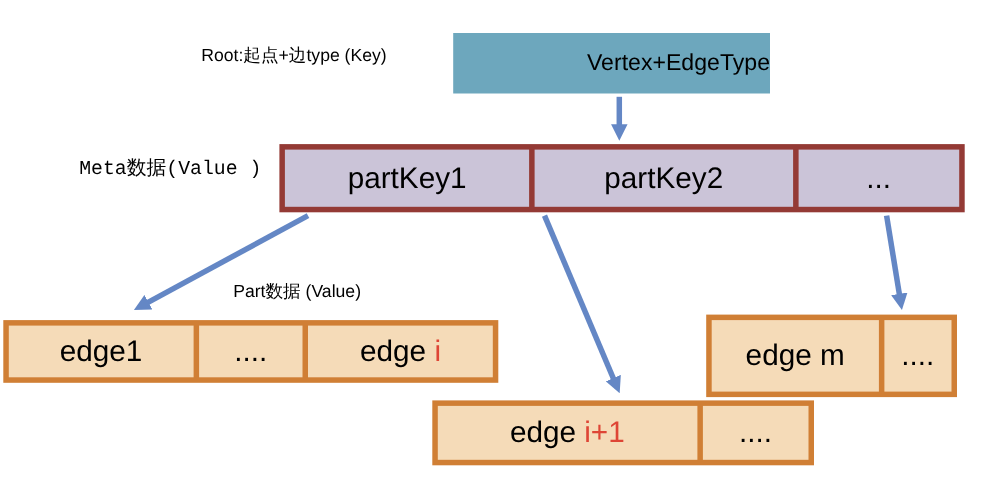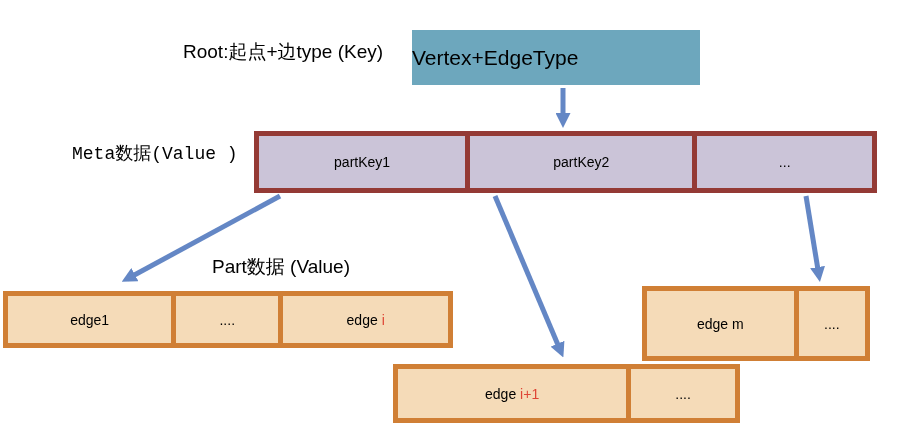--- a/index.html
+++ b/index.html
@@ -5,38 +5,38 @@
   html,body{margin:0;padding:0;background:#fff;}
   #canvas{
     position:relative;width:912px;height:443px;overflow:hidden;
     background:var(--background,#fff);
     font-family:"Liberation Sans","DejaVu Sans",sans-serif;
     color:var(--text,#000);
   }
   #arrow-layer{position:absolute;left:0;top:0;pointer-events:none;}
   #arrow-layer line{stroke:var(--arrow);stroke-width:5;}
   .arrowhead{fill:var(--arrow);}
-  .lbl{position:absolute;white-space:nowrap;font-size:19px;line-height:1.2;}
+  .lbl{position:absolute;white-space:nowrap;font-size:16px;line-height:1.2;}
   #root-label{left:183px;top:41px;}
   #meta-label{left:72px;top:144px;font-size:18px;font-family:Liberation Mono, monospace;}
   #part-label{left:212px;top:256px;}
   #root-box{
     position:absolute;left:412px;top:30px;width:288px;height:55px;
     background:var(--root-box-fill);
-    display:flex;align-items:center;justify-content:flex-start;
+    display:flex;align-items:center;justify-content:flex-end;
     font-size:21px;
   }
   .strip{
     position:absolute;display:flex;gap:5px;padding:5px;box-sizing:border-box;
   }
   .strip.meta{background:var(--meta-border);}
   .strip.part{background:var(--part-border);}
   .cell{
     display:flex;align-items:center;justify-content:center;
-    font-size:14px;white-space:pre;min-width:0;
+    font-size:27px;white-space:pre;min-width:0;
   }
   .strip.meta .cell{background:var(--meta-cell-fill);}
   .strip.part .cell{background:var(--part-cell-fill);}
   .hl{color:var(--highlight-text);}
   #meta-row{left:254px;top:131px;width:623px;height:62px;}
   #part-row-left{left:3px;top:291px;width:450px;height:57px;}
   #part-row-middle{left:393px;top:364px;width:347px;height:59px;}
   #part-row-right{left:642px;top:286px;width:228px;height:75px;}
 </style>
 </head>

